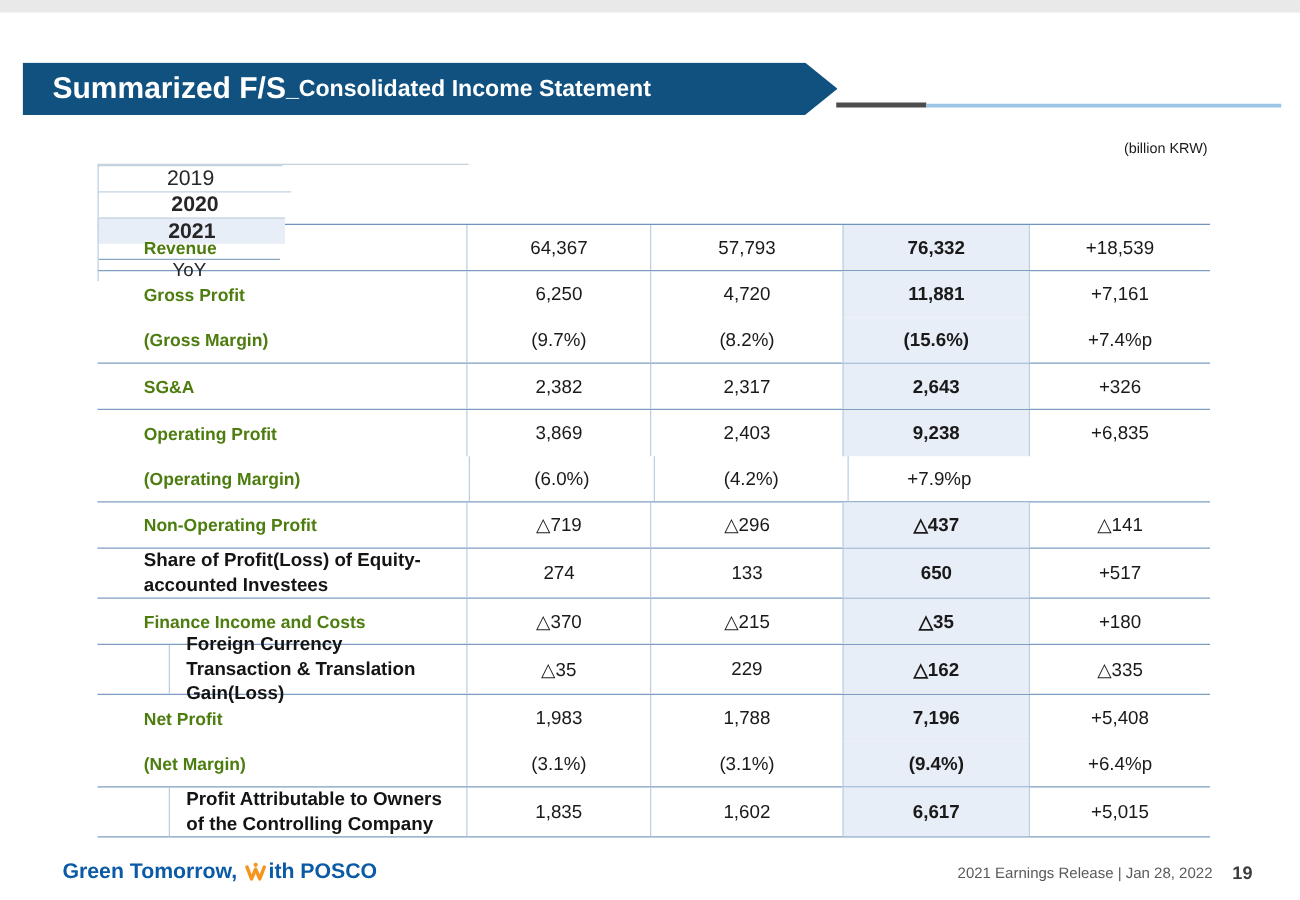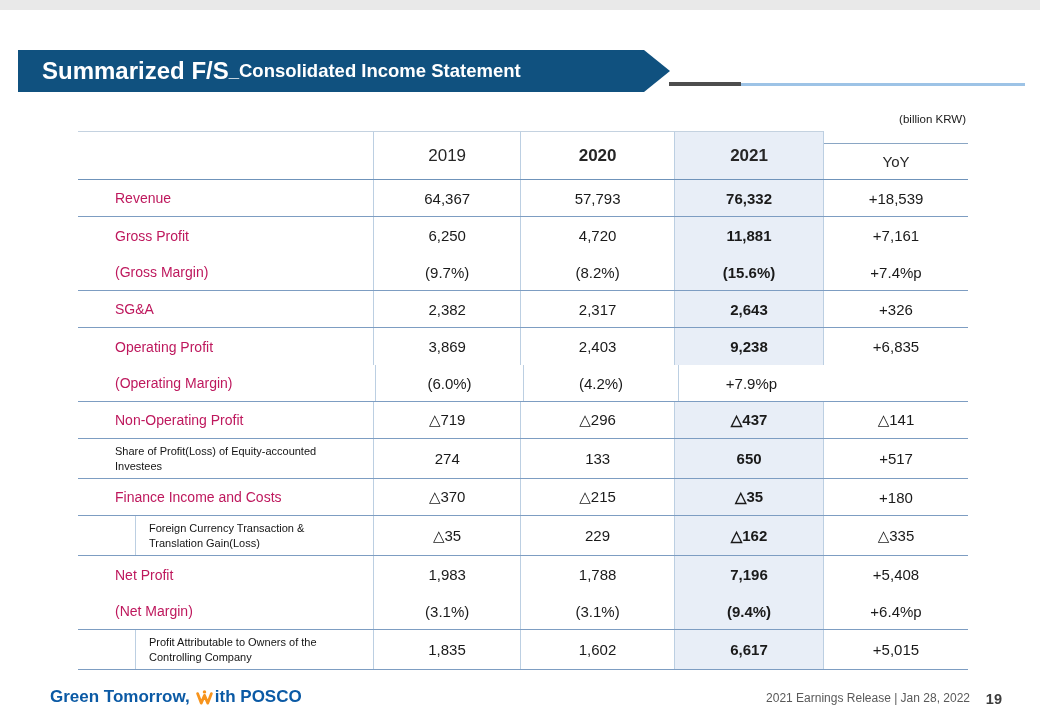--- a/index.html
+++ b/index.html
@@ -21,29 +21,29 @@
   .ftable{position:absolute;left:78px;top:121px;width:890px;}
   .trow{display:flex;align-items:stretch;box-sizing:border-box;}
   .cell{display:flex;align-items:center;justify-content:center;box-sizing:border-box;}
   .c0{width:297px;justify-content:flex-start;padding-left:37px;}
   .c0.noPad{padding-left:0;justify-content:flex-end;}
   .c1{width:148px;}.c2{width:155px;}.c3{width:150px;}.c4{width:146px;}
   .vline{border-left:1px solid #bccfe2;}
   .hl{background:#e8eef7;}
   .bb{border-bottom:1px solid #7d9dc2;}
   .h37{height:37px;}.h40{height:40px;}
-  .thead{height:49px;border-bottom:1px solid #6f93ba;}
+  .thead{height:49px;border-bottom:1px solid #6f93ba;flex-direction:column;}
   .ct{border-top:1px solid #c4d2e0;}
   .hy{font-size:17px;color:#262626;}
   .bold{font-weight:bold;}
   .yoy-cell{align-items:stretch;padding:0;}
   .yoy-box{margin-top:12px;flex:1;display:flex;align-items:center;justify-content:center;
            border-top:1px solid #8aa6c4;font-size:15px;color:#262626;}
-  .lbl{font-weight:normal;font-size:14px;color:#be185d;}
-  .lbl-sm{font-weight:normal;font-size:11px;line-height:1.3;color:#141414;padding-right:14px;}
+  .lbl{font-weight:bold;font-size:14px;color:#4d7c0f;}
+  .lbl-sm{font-weight:bold;font-size:15px;line-height:1.3;color:#141414;padding-right:14px;}
   .val{font-size:15px;color:#1a1a1a;}
   .indent-wrap{height:100%;display:flex;align-items:center;margin-left:57px;
                border-left:1px solid #bccfe2;padding-left:13px;flex:1;box-sizing:border-box;}
 
   
   .brand{position:absolute;left:50px;bottom:23px;font-size:17px;font-weight:bold;color:#0b5aa5;
          display:flex;align-items:center;}
   .with-icon{display:inline-flex;align-items:flex-end;margin:0 1px 0 5px;}
   .release{position:absolute;right:70px;bottom:25px;font-size:12px;color:#595959;}
   .pagenum{position:absolute;right:38px;bottom:23px;font-size:14.5px;color:#3d3d3d;font-weight:bold;}

